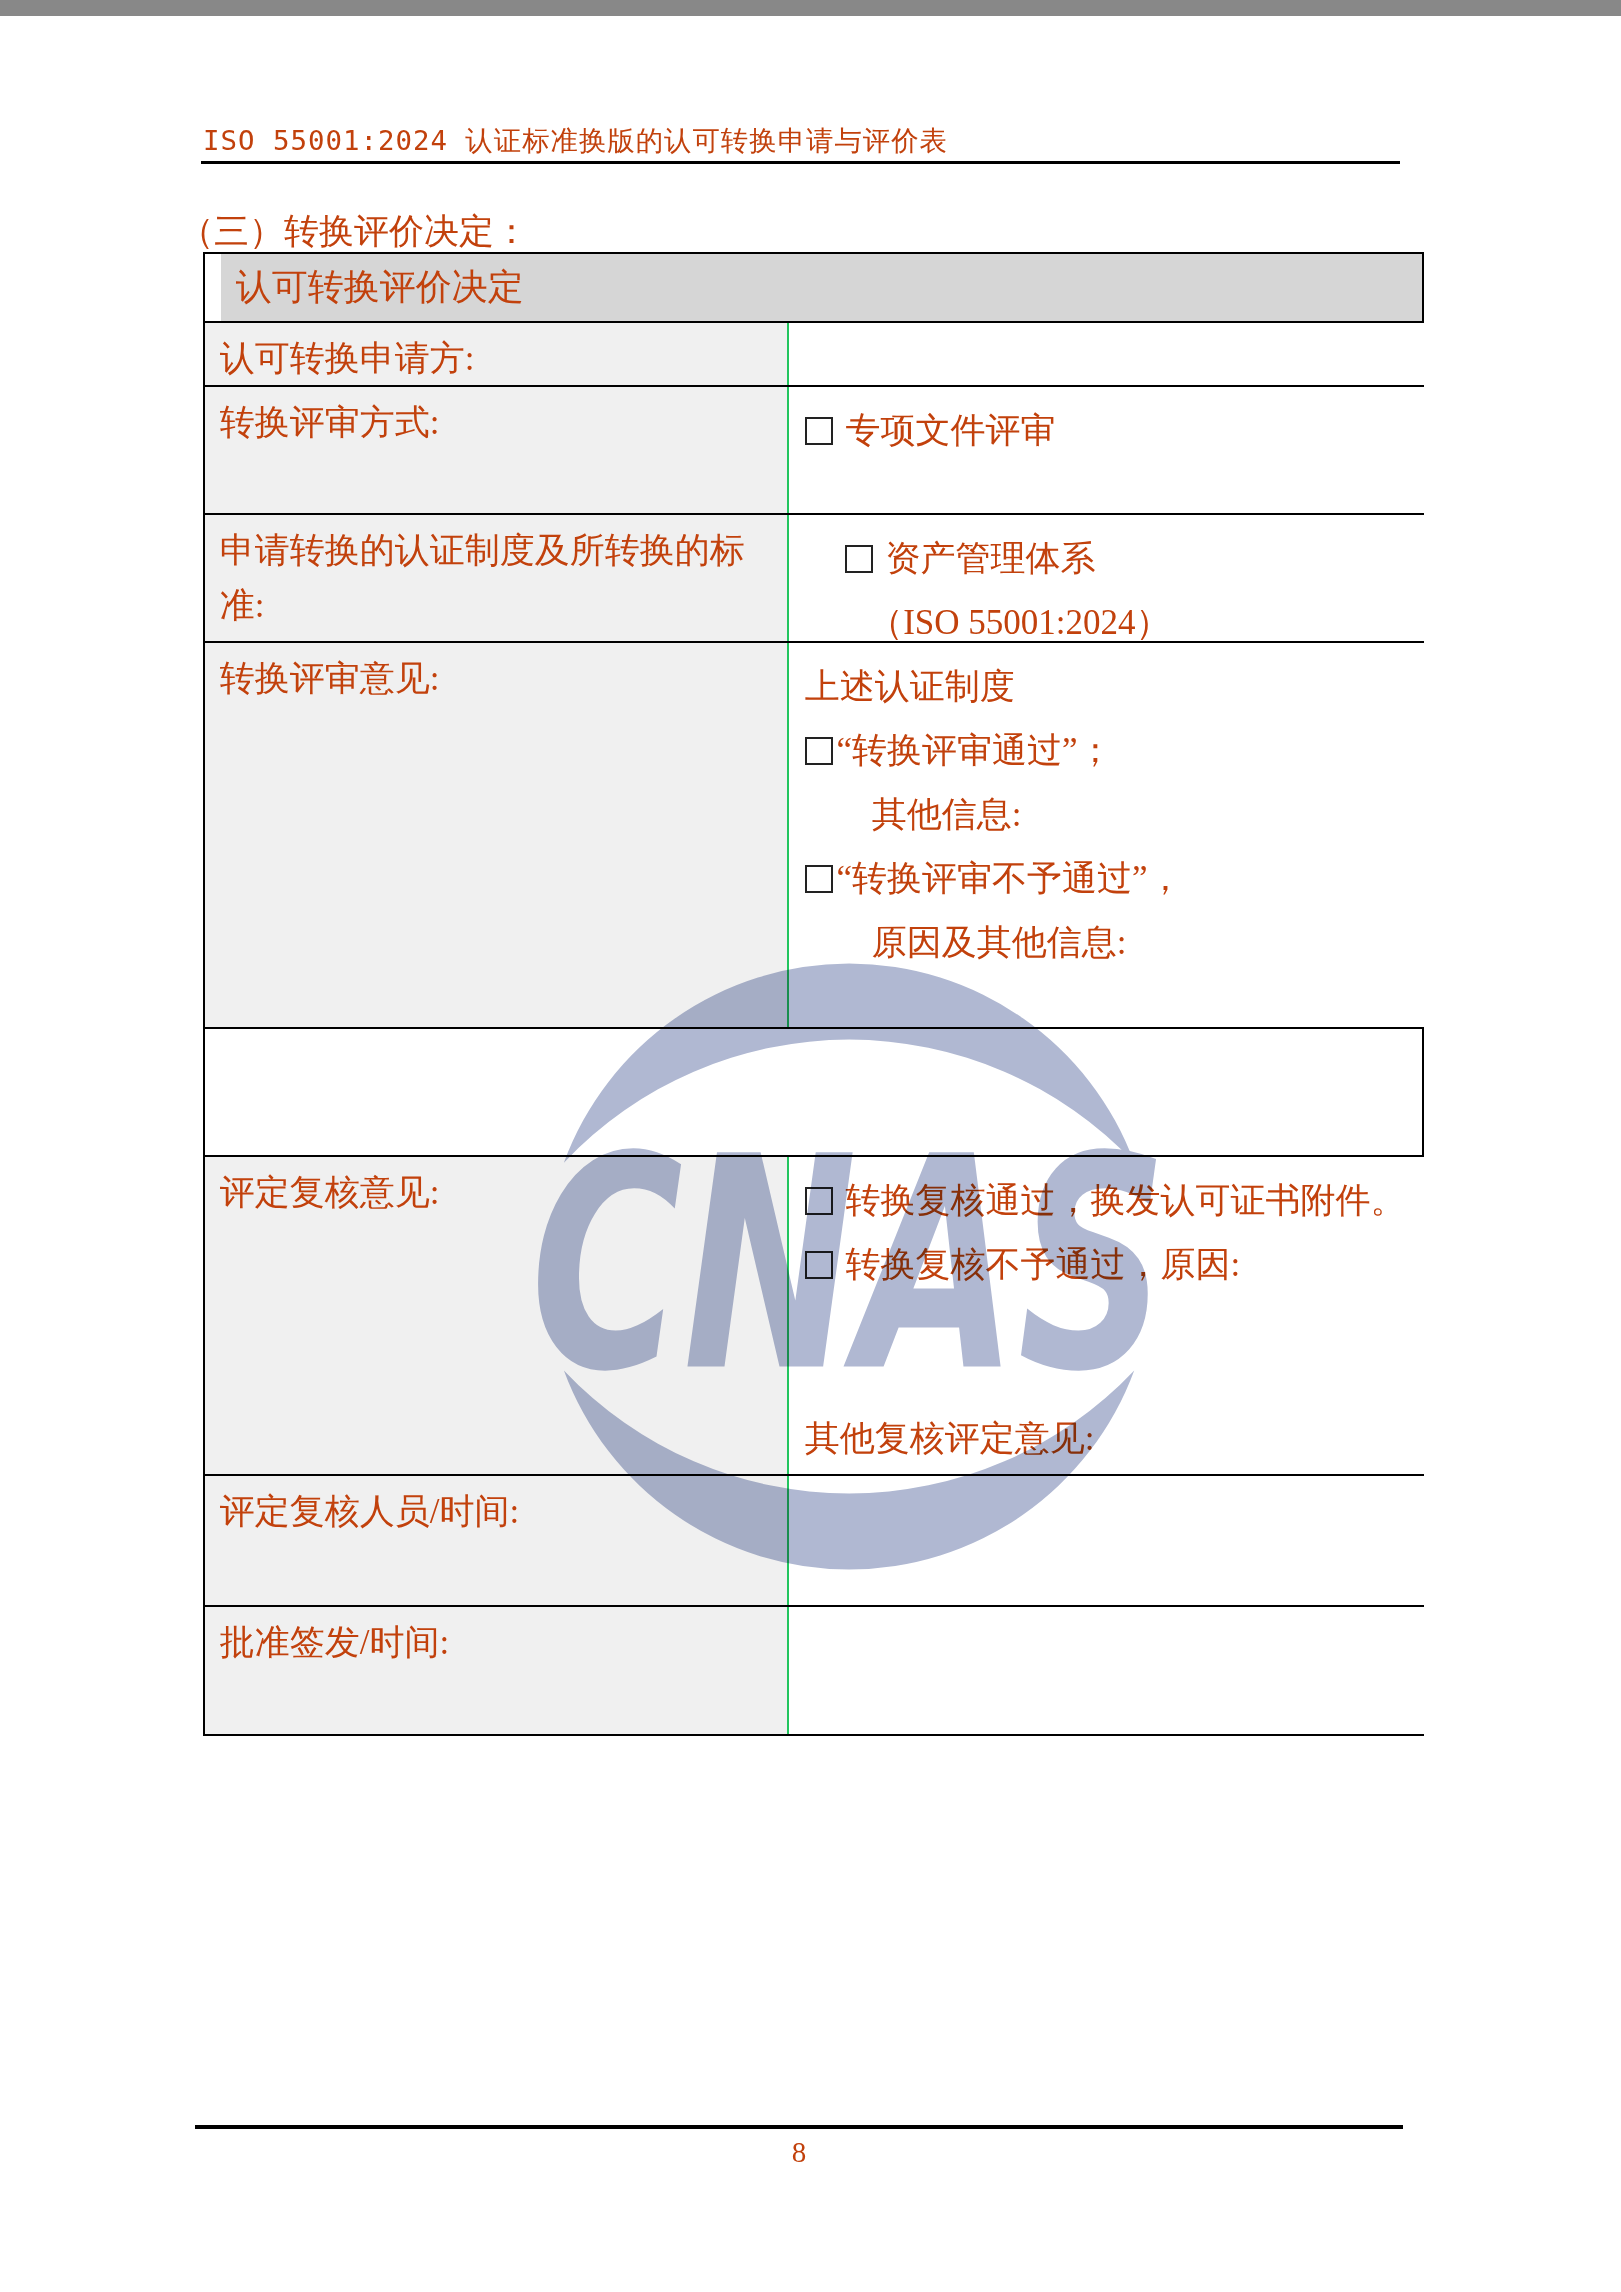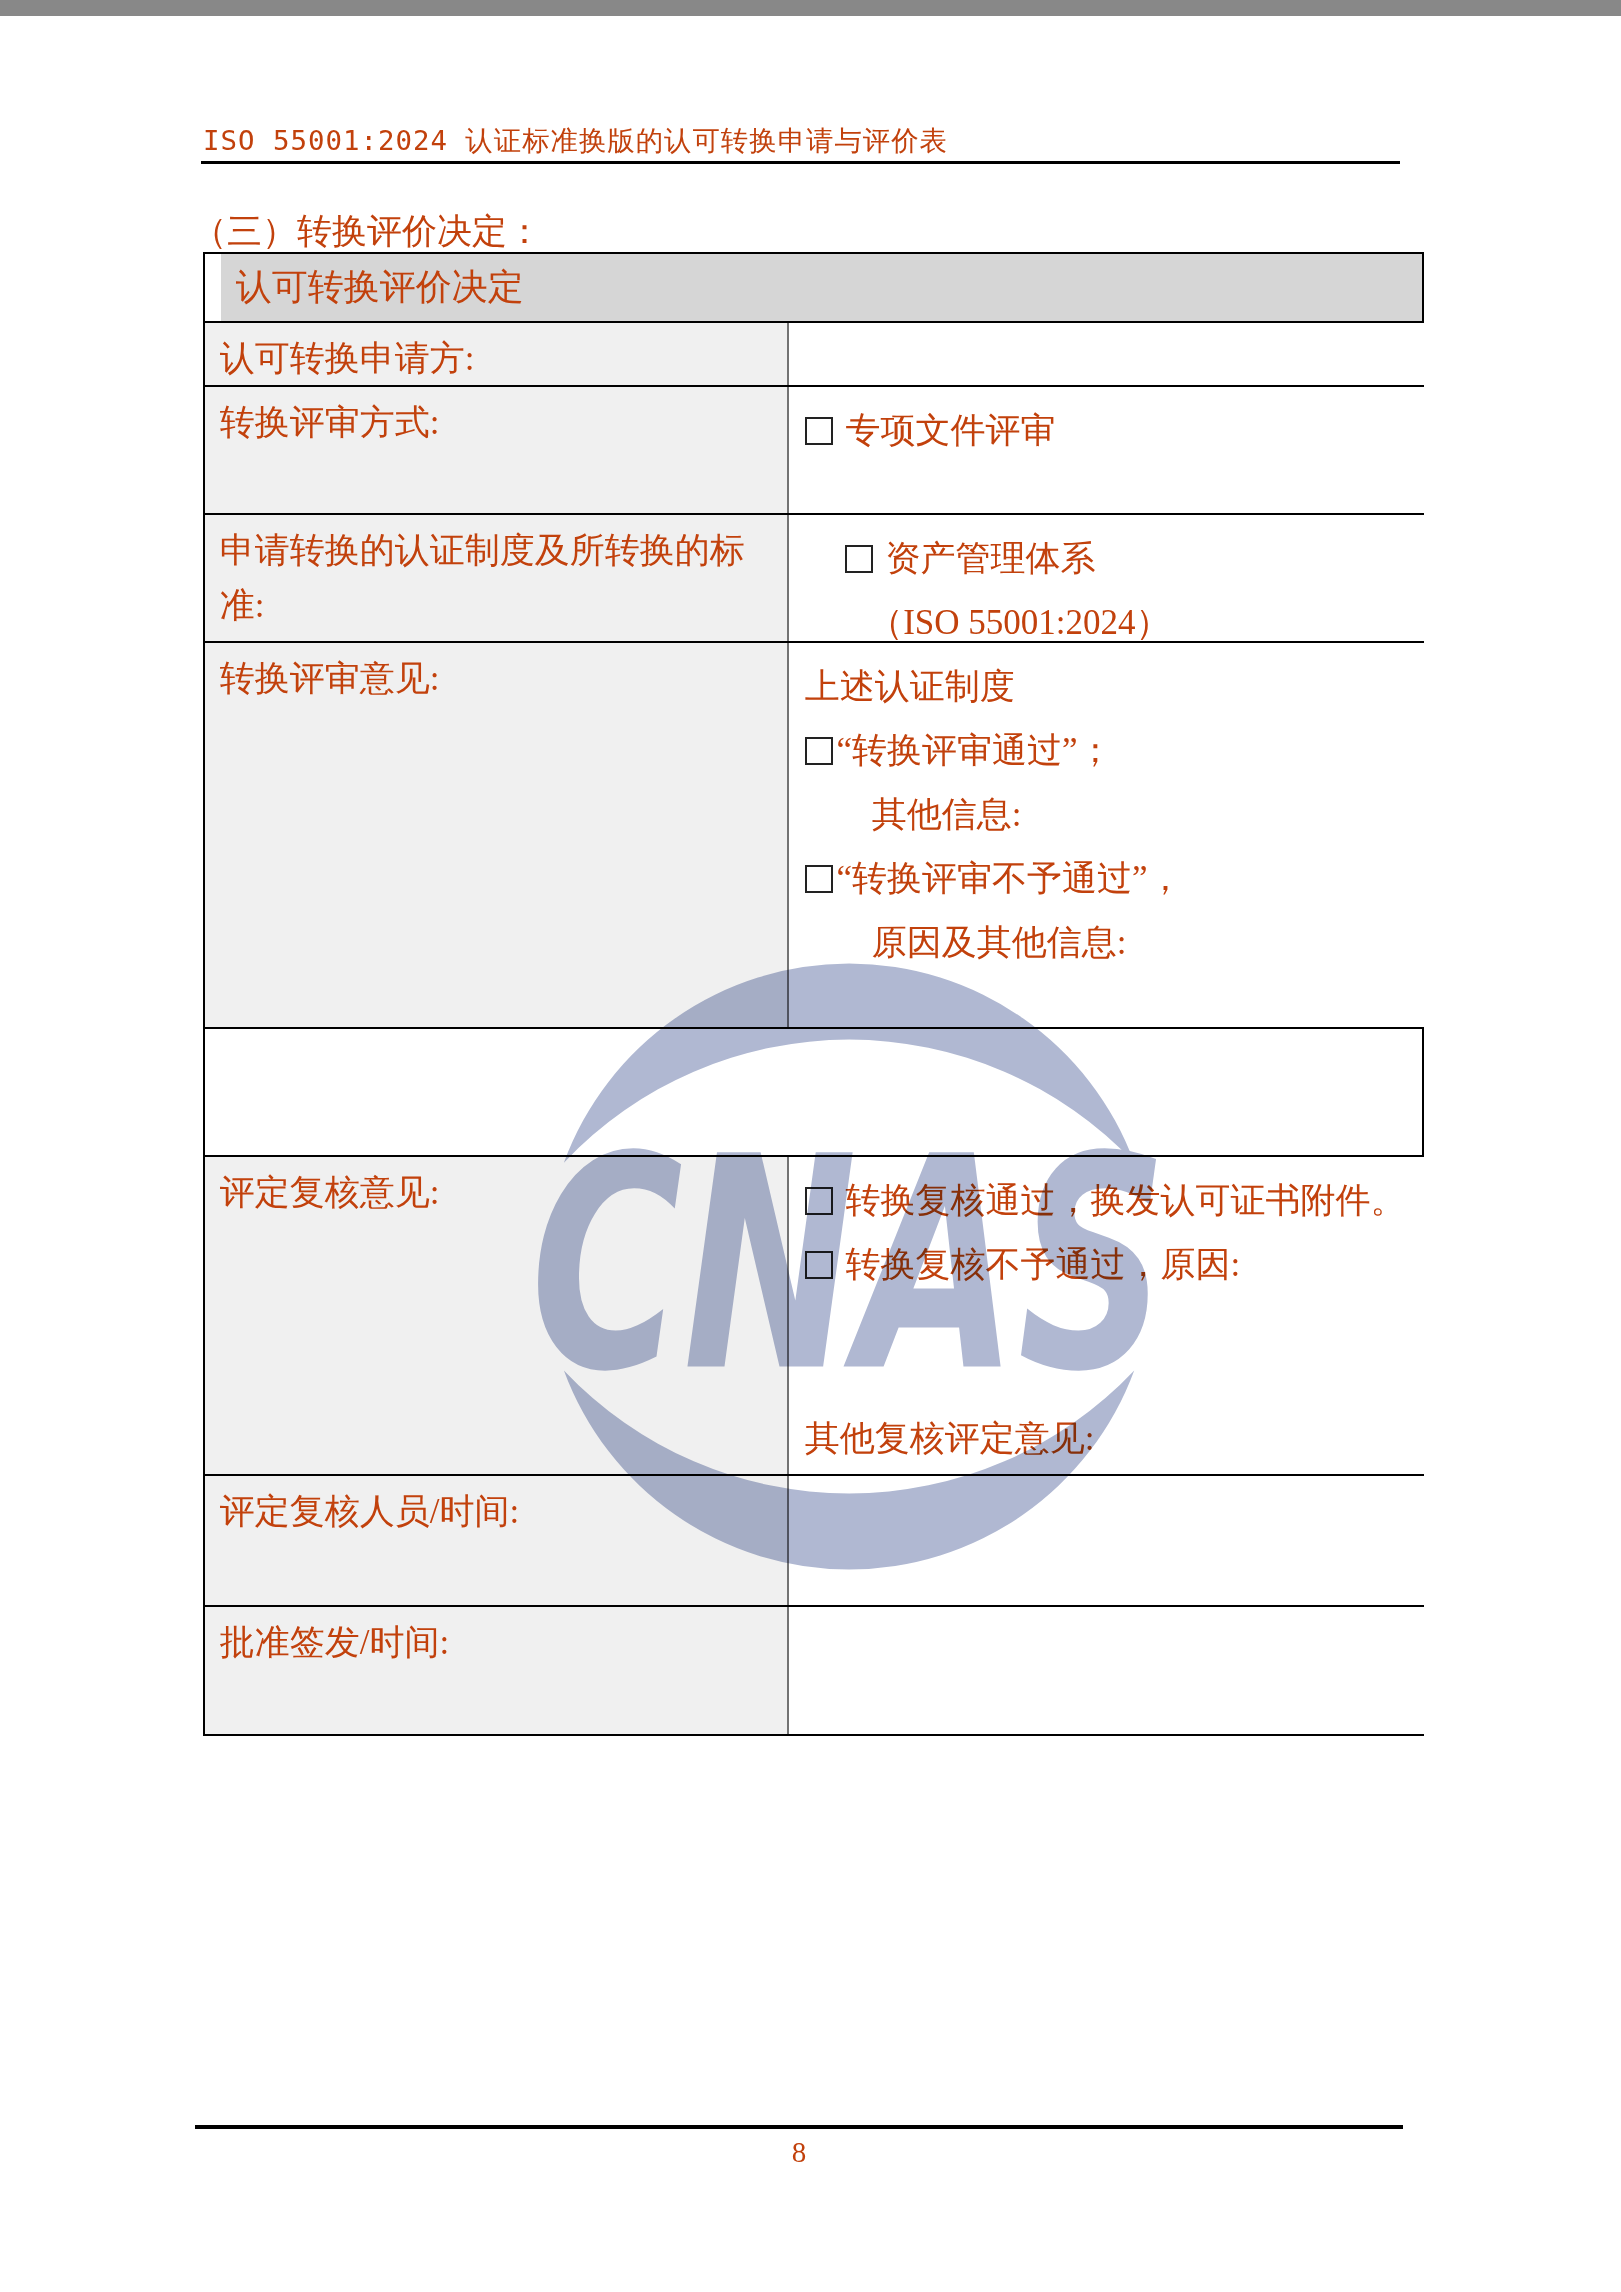--- a/index.html
+++ b/index.html
@@ -18,40 +18,40 @@
     font-size:27.4px;line-height:37px;letter-spacing:1px;
     font-family:"DejaVu Sans Mono","Liberation Serif",serif;
     white-space:nowrap;
   }
   .header-rule{
     position:absolute;left:201px;top:145px;width:1199px;height:2.9px;
     background:#000;
   }
   
   .section-title{
-    position:absolute;left:192px;top:192px;
+    position:absolute;left:179px;top:192px;
     font-size:35px;line-height:47px;white-space:nowrap;
   }
   
   .form-table{
     position:absolute;left:203px;top:236px;width:1221px;
     border:2px solid #000;box-sizing:border-box;
     font-size:35px;
   }
   .trow{display:grid;grid-template-columns:584px 635px;box-sizing:border-box;}
   .trow:not(:last-child){border-bottom:2px solid #000;}
   .tcell{box-sizing:border-box;overflow:hidden;}
   .title-row{display:block;}
   .title-cell{
     background:#d6d6d6;height:100%;
     display:flex;align-items:center;
     padding-left:14.7px;font-size:36px;
   }
   .label-cell{
-    background:#f0f0f0;border-right:2px solid #737373;
+    background:#f0f0f0;border-right:2px solid #22c55e;
     padding:7.8px 7.8px 0 14.7px;line-height:55px;
   }
   .value-cell{background:#ffffff;padding:11.8px 5.9px 0 15.7px;}
   .cell-line{line-height:64px;margin:0;white-space:nowrap;}
   .ind1{padding-left:23.5px;}
   .ind2{padding-left:67px;}
   .gap-before{margin-top:110px;}
   .checkbox{
     display:inline-block;width:28px;height:28px;
     border:2.5px solid #222;box-sizing:border-box;

